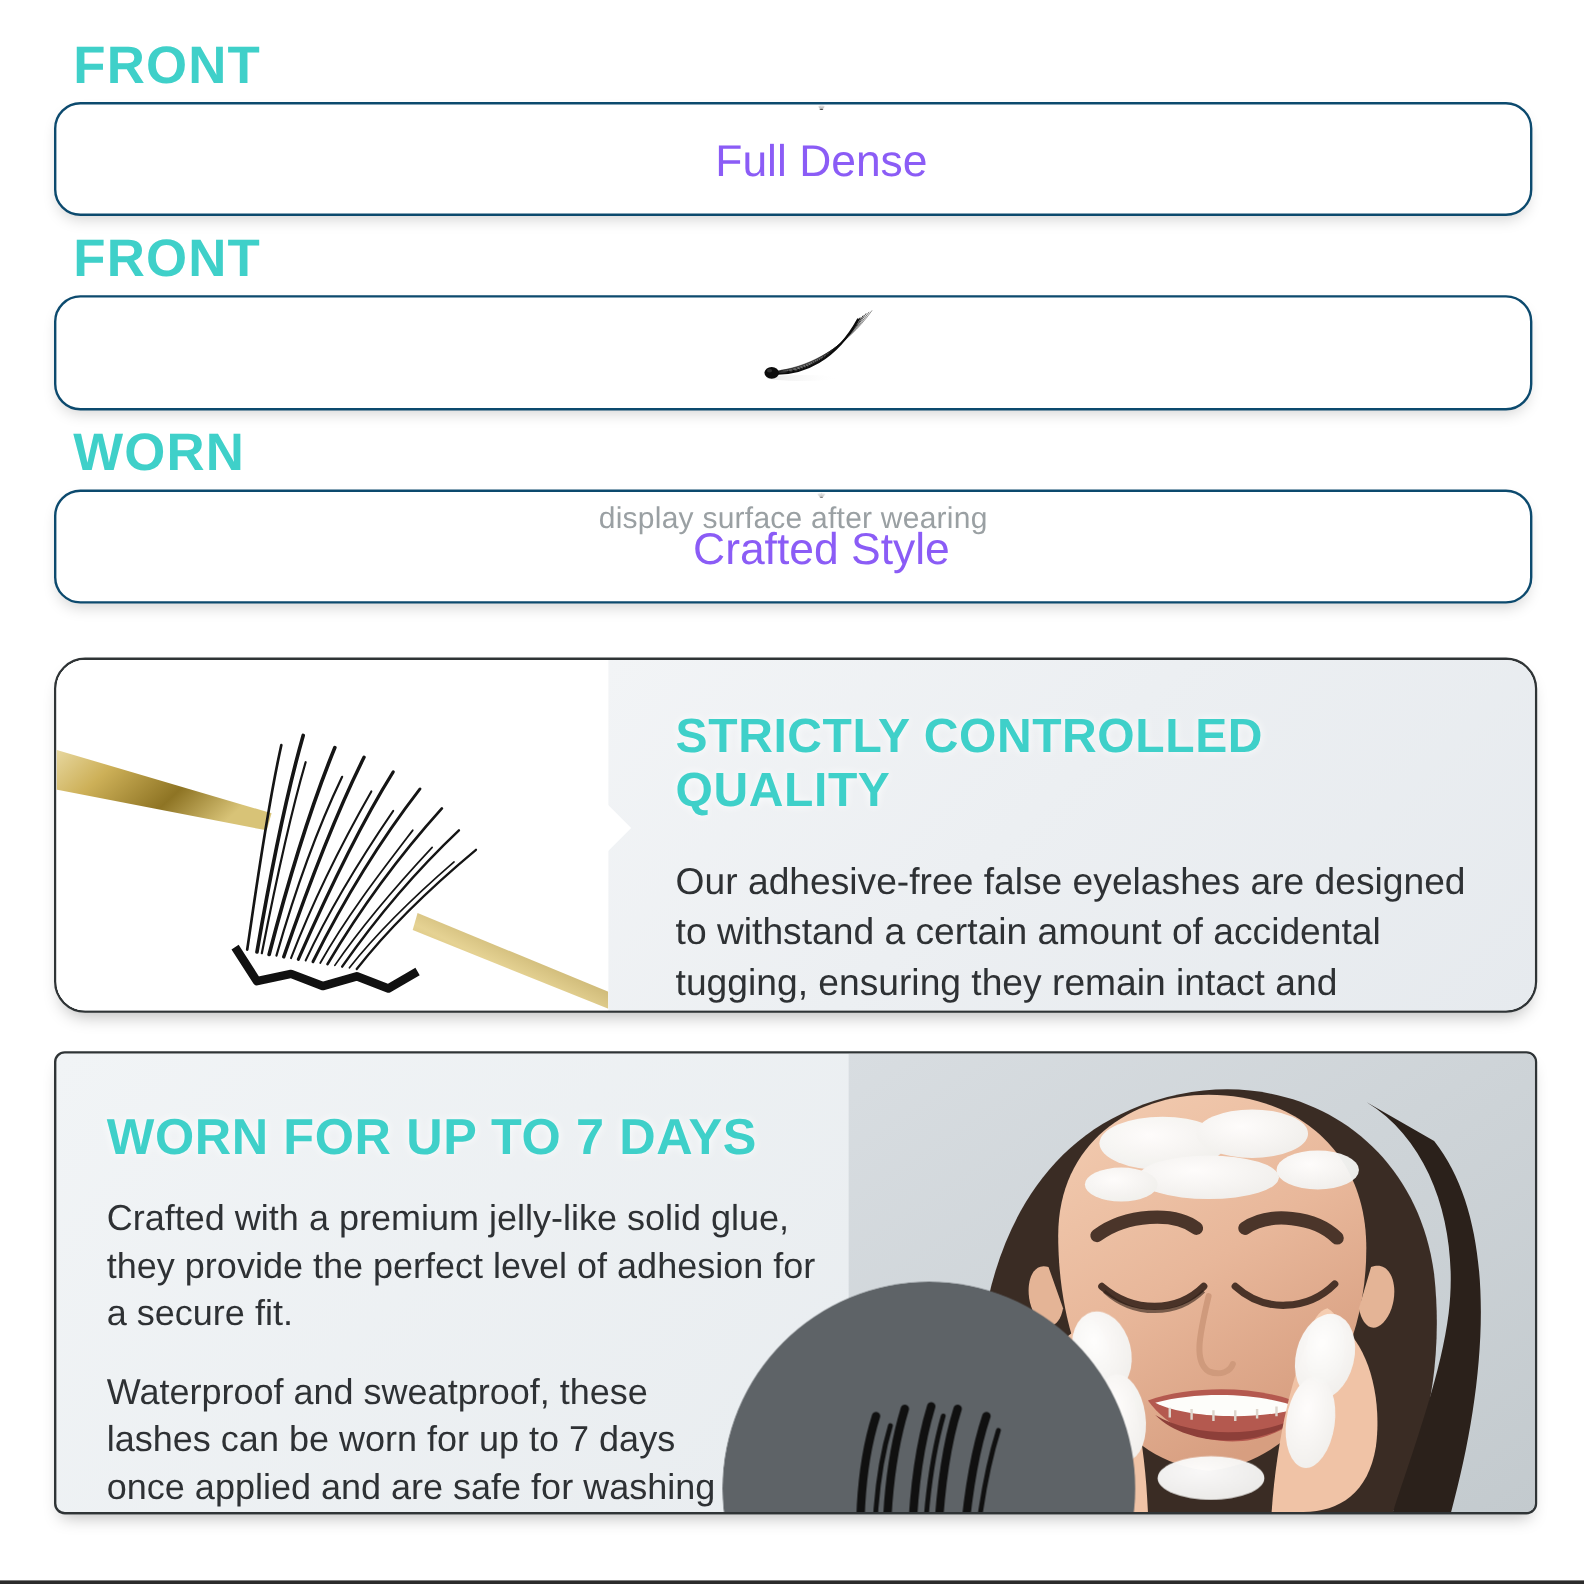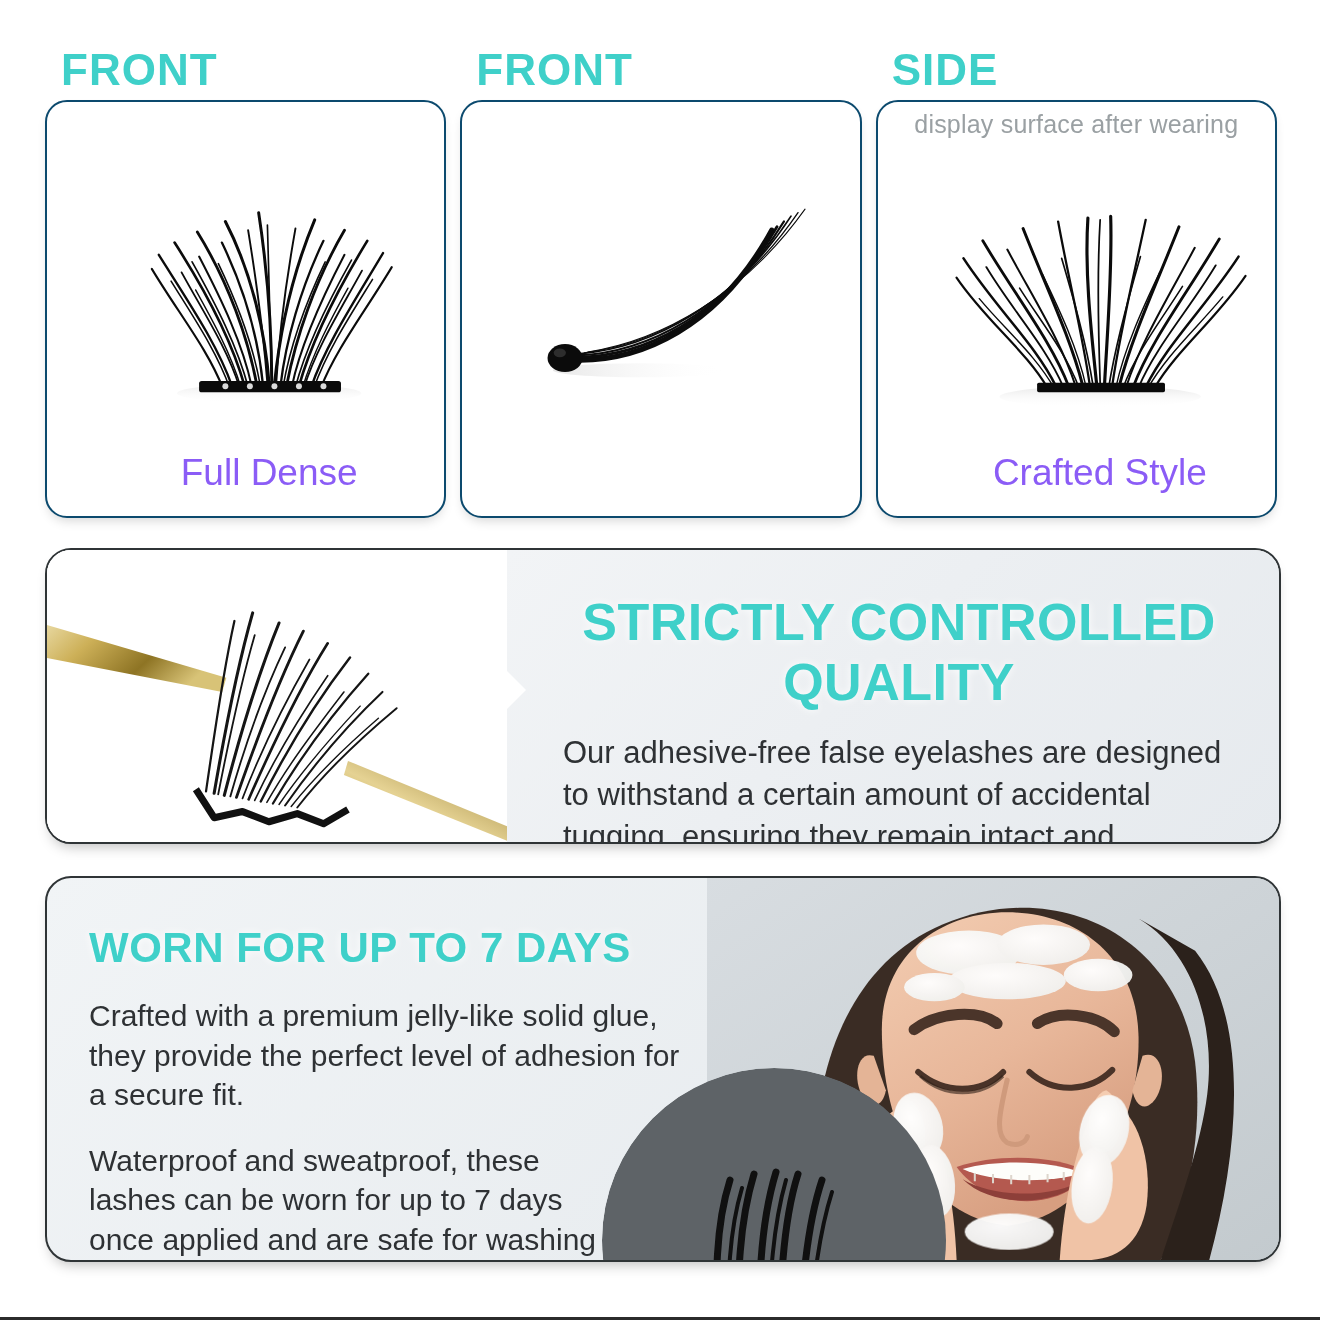--- a/index.html
+++ b/index.html
@@ -6,21 +6,21 @@
   body{
     width:1320px;height:1320px;
     background:#ffffff;
     font-family:"Liberation Sans", sans-serif;
     overflow:hidden;
     position:relative;
   }
   .page{position:relative;width:1320px;height:1320px;}
 
   
-  .view-row{position:absolute;left:45px;top:48px;width:1232px;height:470px;display:flex;gap:14px;}
+  .view-row{position:absolute;left:45px;top:33px;width:1232px;height:470px;display:flex;gap:14px;flex-direction:column;}
   .view-col{position:relative;flex:1;display:flex;flex-direction:column;}
   .view-head{
     font-size:44px;font-weight:bold;letter-spacing:1px;
     color:#3fd0c9;line-height:1;height:52px;padding-left:16px;
     text-shadow:0 0 6px rgba(255,255,255,.9);
   }
   .view-card{
     position:relative;flex:1;background:#fff;
     border:2px solid #0c4a6e;border-radius:22px;
     box-shadow:0 6px 12px -4px rgba(0,0,0,.18);
@@ -50,29 +50,29 @@
     position:relative;flex:1;
     background:linear-gradient(135deg,#f2f4f6 0%,#eceff2 45%,#e6eaee 100%);
     padding:42px 44px 0 56px;box-sizing:border-box;
   }
   .q-text:before{
     content:"";position:absolute;left:-1px;top:120px;
     border-top:20px solid transparent;border-bottom:20px solid transparent;
     border-left:20px solid #fff;
   }
   .q-title{
-    font-size:52px;font-weight:bold;color:#3fd0c9;letter-spacing:.5px;
-    text-shadow:0 0 8px rgba(255,255,255,.95);margin-bottom:20px;text-align:center;
+    font-size:40px;font-weight:bold;color:#3fd0c9;letter-spacing:.5px;
+    text-shadow:0 0 8px rgba(255,255,255,.95);margin-bottom:32px;
   }
   .q-body{font-size:31px;line-height:1.36;color:#2e3134;}
 
   
   .worn{
     position:absolute;left:45px;top:876px;width:1232px;height:382px;
-    border:2px solid #2f3436;border-radius:26px;overflow:hidden;
+    border:2px solid #2f3436;border-radius:9px;overflow:hidden;
     box-shadow:0 8px 14px -6px rgba(0,0,0,.28);display:flex;
     background:linear-gradient(135deg,#f1f4f6 0%,#e9edf0 60%,#e3e8ec 100%);
   }
   .w-text{position:relative;width:660px;padding:46px 26px 0 42px;box-sizing:border-box;z-index:3;}
   .w-title{
     font-size:42px;font-weight:bold;color:#3fd0c9;letter-spacing:.5px;
     text-shadow:0 0 8px rgba(255,255,255,.95);margin-bottom:24px;
   }
   .w-p{font-size:30px;line-height:1.32;color:#2e3134;margin:0 0 26px 0;}
   .w-p.narrow{width:510px;}
@@ -170,21 +170,21 @@
               <path d="M90 199 C174 186 268 134 338 36" stroke-width="1.2"></path>
             </g>
             <ellipse cx="64" cy="206" rx="20" ry="16" fill="#0b0b0b"></ellipse>
             <ellipse cx="58" cy="200" rx="7" ry="5" fill="#3a3a3a" opacity=".75"></ellipse>
           </svg>
         </div>
       </div>
     </div>
 
     <div class="view-col">
-      <div class="view-head">SIDE</div>
+      <div class="view-head">WORN</div>
       <div class="view-card">
         <div class="sub-note">display surface after wearing</div>
         <div class="art">
           <svg viewBox="0 0 400 300" preserveAspectRatio="xMidYMax meet">
             <defs>
               <linearGradient id="shadowB" x1="0" y1="0" x2="0" y2="1">
                 <stop offset="0%" stop-color="#d5d5d5" stop-opacity=".55"></stop>
                 <stop offset="100%" stop-color="#ffffff" stop-opacity="0"></stop>
               </linearGradient>
             </defs>

